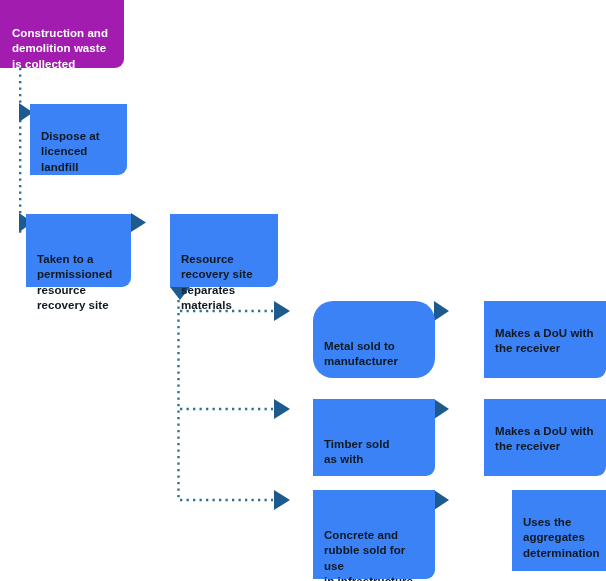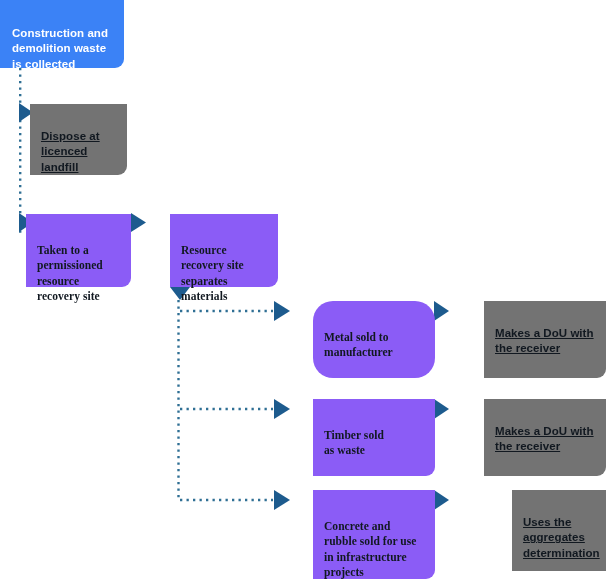--- a/index.html
+++ b/index.html
@@ -29,35 +29,33 @@
     line-height: 15.2px;
     font-weight: bold;
     letter-spacing: 0.05px;
     white-space: pre-line;
     border-radius: 0 0 9px 0;
   }
   .node .node-label {
     display: block;
   }
   .node-start {
-    background: #3b82f6;
+    background: #a21caf;
     color: #ffffff;
     padding: 11px 14px 12px 12px;
   }
   .node-blue {
-    background: #8b5cf6;
+    background: #3b82f6;
     color: #111820;
-    padding: 14px 12px 10px 11px;
-    font-family: Liberation Serif, serif;
+    padding: 23px 12px 10px 11px;
   }
   .node-yellow {
-    background: #737373;
+    background: #3b82f6;
     color: #111820;
     padding: 10px 0 10px 11px;
-    text-decoration: underline;
   }
 
   
   .conn-svg {
     position: absolute;
     left: 0;
     top: 0;
     width: 606px;
     height: 581px;
     pointer-events: none;
@@ -137,21 +135,21 @@
 manufacturer</span>
   </div>
 
   <div class="node node-yellow" style="left:484px; top:301px; width:122px; height:77px;">
     <span class="node-label">Makes a DoU with
 the receiver</span>
   </div>
 
   <div class="node node-blue" style="left:313px; top:399px; width:122px; height:77px;">
     <span class="node-label">Timber sold
-as waste</span>
+as with</span>
   </div>
 
   <div class="node node-yellow" style="left:484px; top:399px; width:122px; height:77px;">
     <span class="node-label">Makes a DoU with
 the receiver</span>
   </div>
 
   <div class="node node-blue" style="left:313px; top:490px; width:122px; height:89px;">
     <span class="node-label">Concrete and
 rubble sold for use

